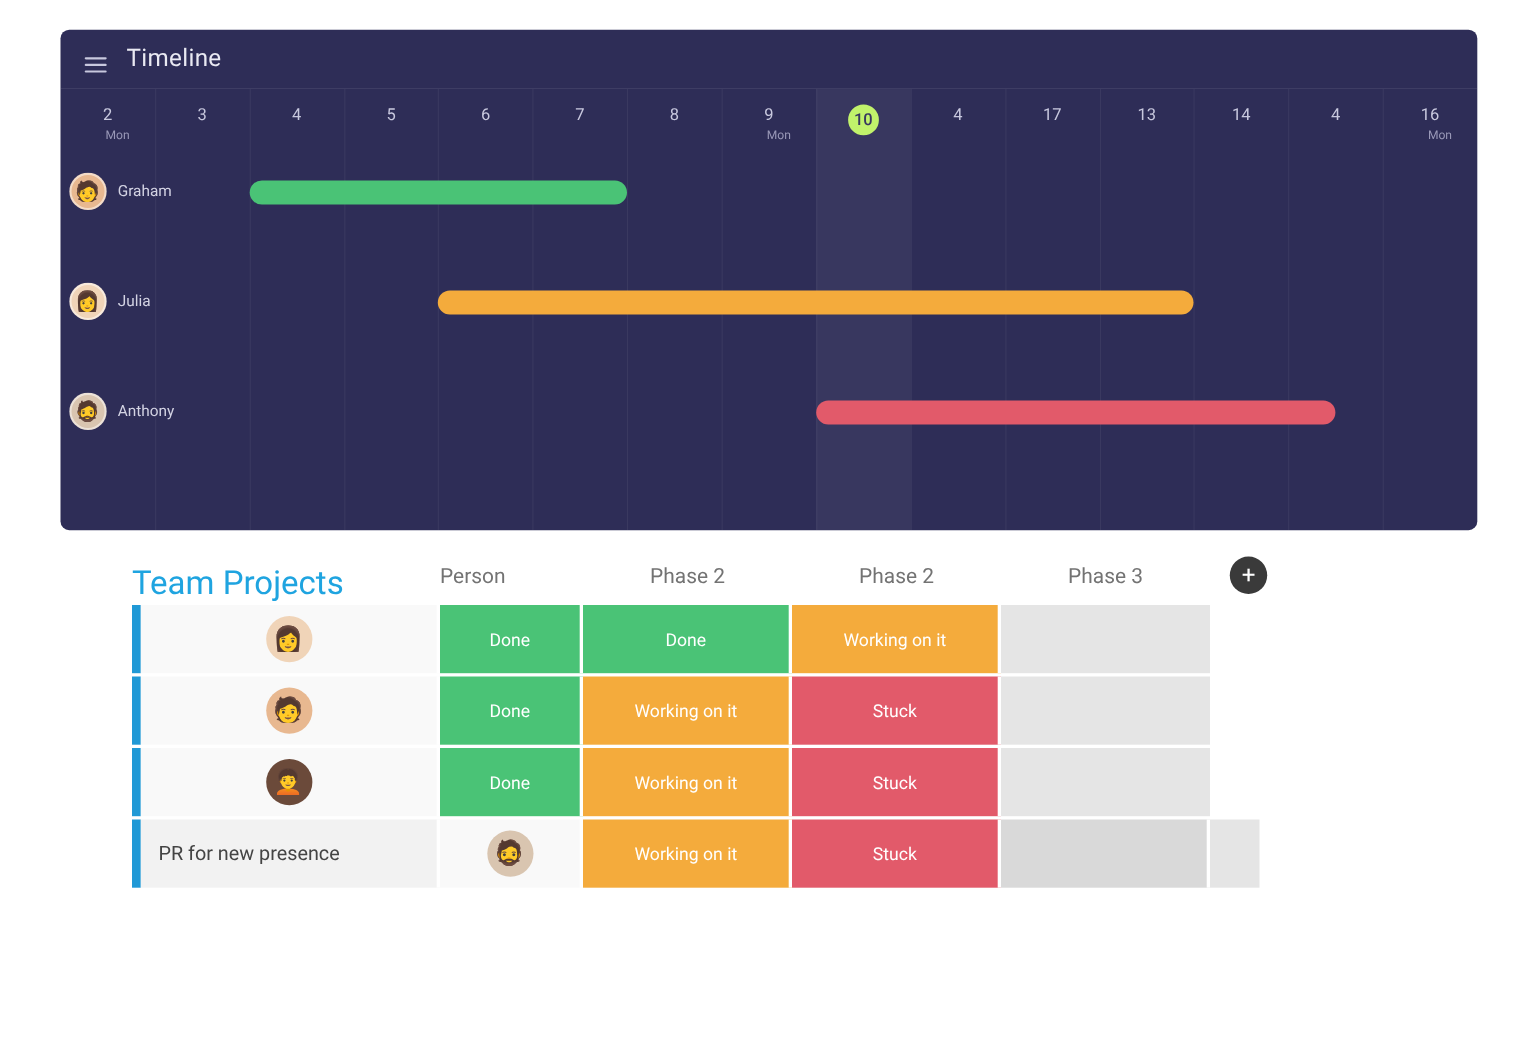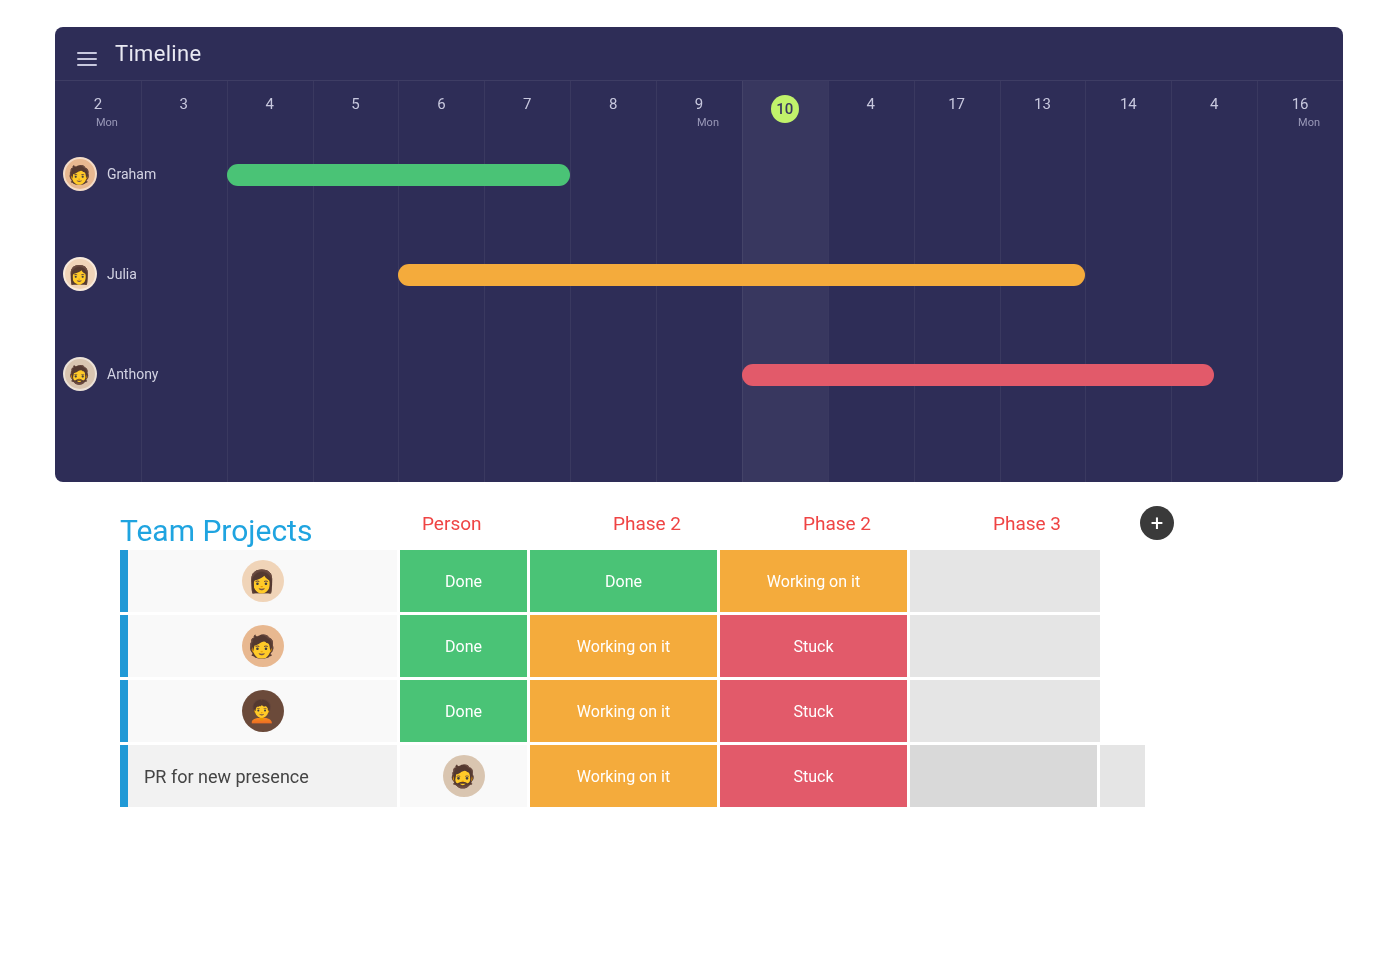--- a/index.html
+++ b/index.html
@@ -74,21 +74,21 @@
   
   .table-area { margin: 18px 120px 0 120px; }
   .table-title { color:#1fa4e0; font-size:30px; font-weight:400; margin-bottom:2px; }
 
   .thead {
     display:grid;
     grid-template-columns: 280px 130px 190px 190px 190px 70px;
     align-items:center;
     padding: 6px 0 10px 0;
   }
-  .th { text-align:center; color:#ef4444; font-size:19px; font-weight:400; }
+  .th { text-align:center; color:#737373; font-size:19px; font-weight:400; }
   .th:first-child { text-align:left; }
   .add-btn {
     width:34px; height:34px; border-radius:50%; background:#3a3a3a;
     color:#fff; display:flex; align-items:center; justify-content:center;
     font-size:22px; cursor:pointer; justify-self:center;
   }
 
   .trow {
     display:grid;
     grid-template-columns: 8px 272px 130px 190px 190px 190px 45px;
@@ -188,21 +188,21 @@
             <div class="avatar" style="background: rgb(217, 197, 176);">🧔</div>
             <span>Anthony</span>
           </div>
           <div class="bar" style="background: rgb(226, 90, 106); left: 53.3333%; width: 36.6667%;"></div>
         </div>
       </div>
   </div>
 </div>
 
 <div class="table-area">
-  <div style="display:flex; align-items:flex-end;gap:22px;">
+  <div style="display:flex; align-items:flex-end;">
     <div class="table-title" style="flex:0 0 280px;">Team Projects</div>
     <div class="thead" id="thead" style="flex: 1 1 0%; grid-template-columns: 130px 190px 190px 190px 70px;">
         <div class="th">Person</div>
         <div class="th">Phase 2</div>
         <div class="th">Phase 2</div>
         <div class="th">Phase 3</div>
         <div class="add-btn">
           <span>+</span>
         </div>
       </div>

